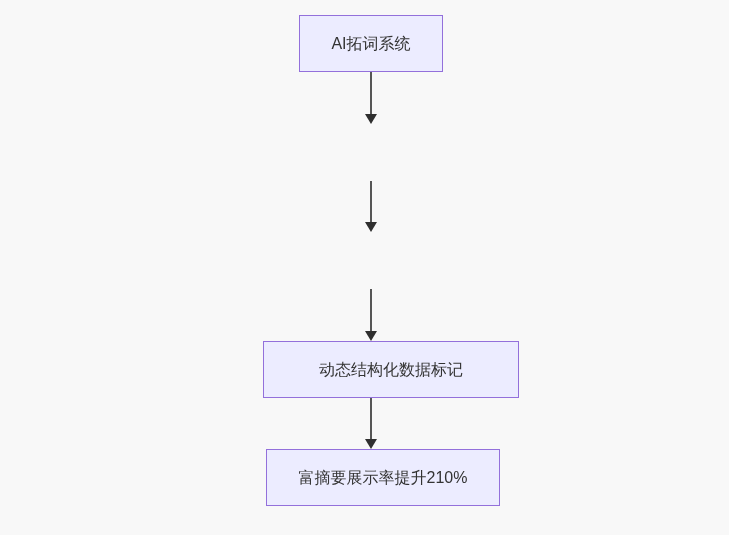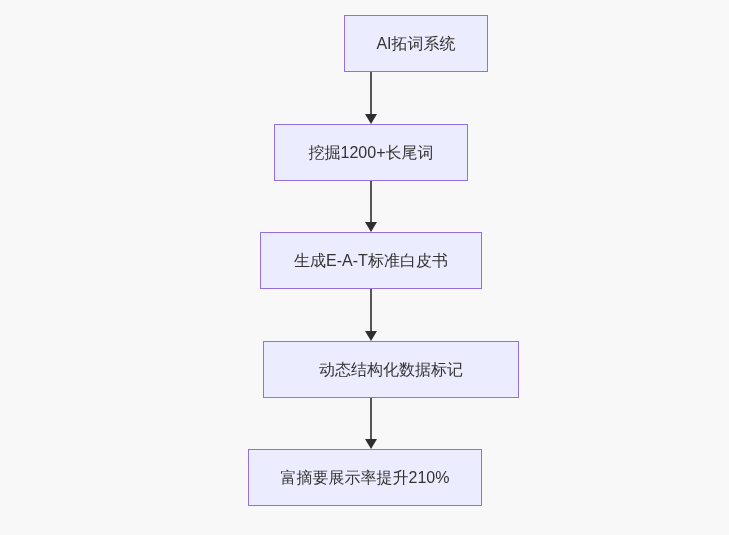--- a/index.html
+++ b/index.html
@@ -41,25 +41,25 @@
   .edge-head {
     position: absolute;
     left: 365px;
     width: 0;
     height: 0;
     border-left: 6px solid transparent;
     border-right: 6px solid transparent;
     border-top: 10px solid #2f2f2f;
   }
   
-  #node-0 { left: 299px; top: 15px;  width: 144px; margin-left: 45px; }
+  #node-0 { left: 299px; top: 15px;  width: 144px; }
   #node-1 { left: 274px; top: 124px; width: 194px; }
   #node-2 { left: 260px; top: 232px; width: 222px; }
   #node-3 { left: 263px; top: 341px; width: 256px; }
-  #node-4 { left: 248px; top: 449px; width: 234px; }
+  #node-4 { left: 266px; top: 449px; width: 234px; }
 
   #edge-line-0 { top: 72px;  height: 42px; }
   #edge-head-0 { top: 114px; }
   #edge-line-1 { top: 181px; height: 41px; }
   #edge-head-1 { top: 222px; }
   #edge-line-2 { top: 289px; height: 42px; }
   #edge-head-2 { top: 331px; }
   #edge-line-3 { top: 398px; height: 41px; }
   #edge-head-3 { top: 439px; }
 </style>
@@ -68,30 +68,24 @@
 
 <div class="stage">
 
   <div class="node" id="node-0">
     <span>AI拓词系统</span>
   </div>
 
   <div class="edge-line" id="edge-line-0"></div>
   <div class="edge-head" id="edge-head-0"></div>
 
-  <div class="node" id="node-1">
-    <span>挖掘1200+长尾词</span>
-  </div>
 
   <div class="edge-line" id="edge-line-1"></div>
   <div class="edge-head" id="edge-head-1"></div>
 
-  <div class="node" id="node-2">
-    <span>生成E-A-T标准白皮书</span>
-  </div>
 
   <div class="edge-line" id="edge-line-2"></div>
   <div class="edge-head" id="edge-head-2"></div>
 
   <div class="node" id="node-3">
     <span>动态结构化数据标记</span>
   </div>
 
   <div class="edge-line" id="edge-line-3"></div>
   <div class="edge-head" id="edge-head-3"></div>

